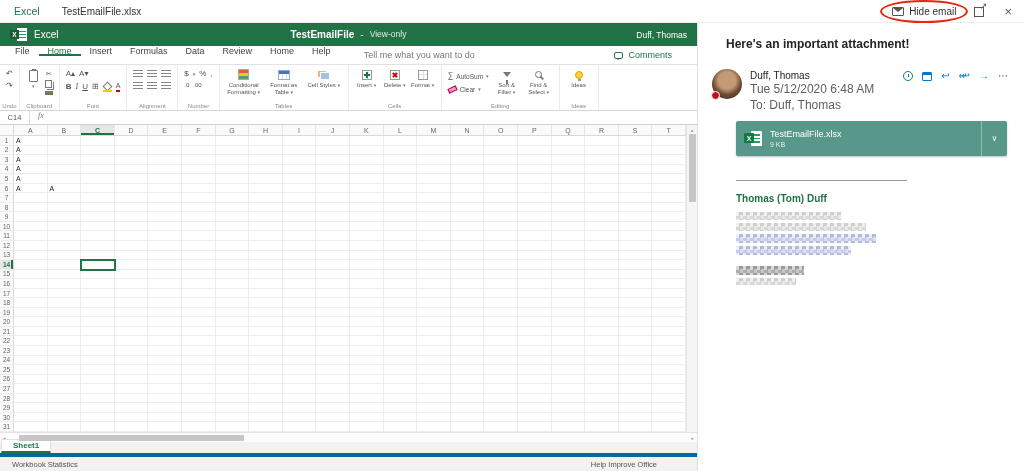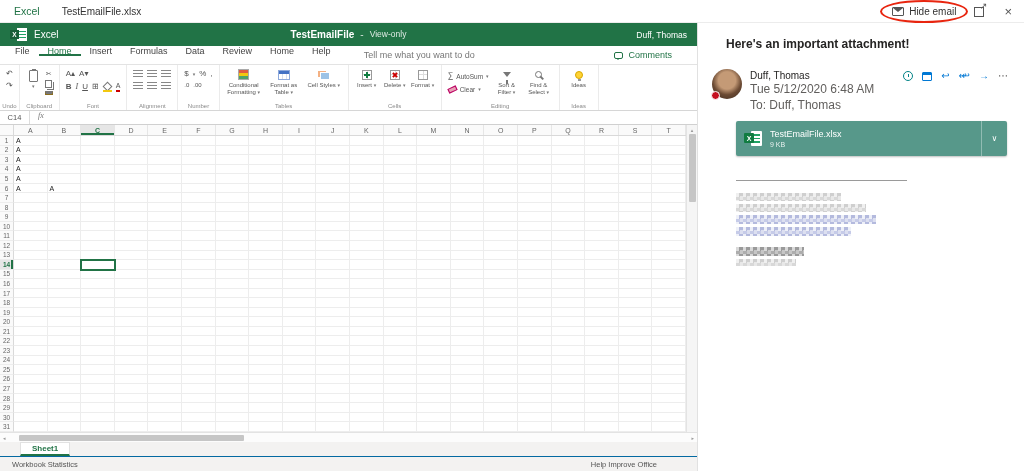--- a/index.html
+++ b/index.html
@@ -112,21 +112,21 @@
   .cell{border-right:1px solid #ededed;border-bottom:1px solid #ededed;font-size:7px;color:#222;padding-left:2px;display:flex;align-items:center;cursor:cell}
   .cell.selcell{position:relative;z-index:1;outline:2px solid var(--excel-green,#217346);outline-offset:-1px;background:#fff}
   .vscroll{position:absolute;top:0;right:0;bottom:0;width:11px;background:#f5f5f5;border-left:1px solid #e3e3e3;display:flex;flex-direction:column;align-items:center;font-size:5px;color:#999}
   .varrow{height:9px;display:flex;align-items:center;cursor:pointer}
   .vthumb{width:7px;height:68px;background:#c6c6c6;border-radius:1px;cursor:grab}
 
   
   .hscroll{height:10px;flex:none;background:#fcfcfc;border-top:1px solid #e3e3e3;display:flex;align-items:center;font-size:5px;color:#999;padding:0 3px;gap:3px}
   .htrack{flex:1;height:6px;position:relative}
   .hthumb{position:absolute;left:10px;top:0;width:225px;height:6px;background:#c6c6c6;border-radius:1px;cursor:grab}
-  .sheetbar{height:15px;flex:none;background:#f3f2f1;display:flex;align-items:flex-end;padding-left:20px;border-bottom:1px solid #0369a1}
+  .sheetbar{height:15px;flex:none;background:#f3f2f1;display:flex;align-items:flex-end;padding-left:1px;border-bottom:4px solid #0369a1}
   .stab{background:#fff;color:var(--excel-green,#217346);font-weight:bold;font-size:8px;padding:1px 11px 1px;border:1px solid #e1e1e1;border-bottom:2px solid var(--excel-green,#217346);cursor:pointer}
   .statusbar{height:14px;flex:none;background:#f3f2f1;display:flex;align-items:center;justify-content:space-between;font-size:7.5px;color:#555;padding:0 40px 0 12px}
   .statusbar span{cursor:pointer}
 
   
   .subject{font-size:12px;font-weight:bold;color:#252423;margin:2px 14px 18px}
   .sender-row{display:flex;position:relative;margin-bottom:8px}
   .avatar{width:30px;height:30px;border-radius:50%;flex:none;position:relative;background:radial-gradient(circle at 50% 38%,#c49a76 0 36%,#6b4a33 60%,#3c2a1e 100%)}
   .presence{position:absolute;left:-1px;bottom:-1px;width:9px;height:9px;border-radius:50%;background:var(--presence-busy,#c50f1f);border:1.5px solid #fff}
   .sinfo{margin-left:8px;line-height:1.3}
@@ -1113,20 +1113,21 @@
       </span>
       <div class="att-meta">
         <div class="att-name">TestEmailFile.xlsx</div>
         <div class="att-size">9 KB</div>
       </div>
       <span class="att-chev">∨</span>
     </div>
 
     <hr class="sig-divider">
 
+    <div class="sig-name">Thomas (Tom) Duff</div>
     <div class="redactions">
         <div class="pix pix-gray" style="width: 105px; height: 8px; margin-top: 8px;"></div>
         <div class="pix pix-gray" style="width: 130px; height: 8px; margin-top: 3px;"></div>
         <div class="pix pix-blue" style="width: 140px; height: 9px; margin-top: 3px;"></div>
         <div class="pix pix-blue" style="width: 115px; height: 9px; margin-top: 3px;"></div>
         <div class="pix pix-dark" style="width: 68px; height: 9px; margin-top: 11px;"></div>
         <div class="pix pix-gray" style="width: 60px; height: 7px; margin-top: 3px;"></div>
       </div>
   </div>
 </div>

